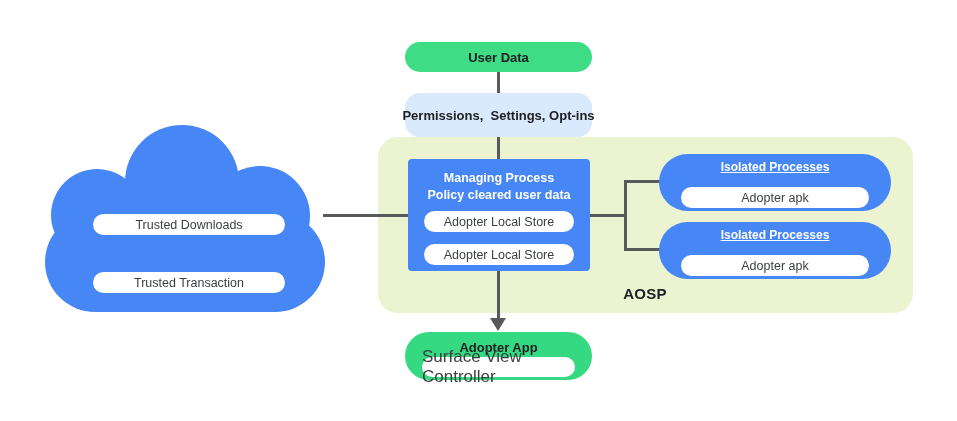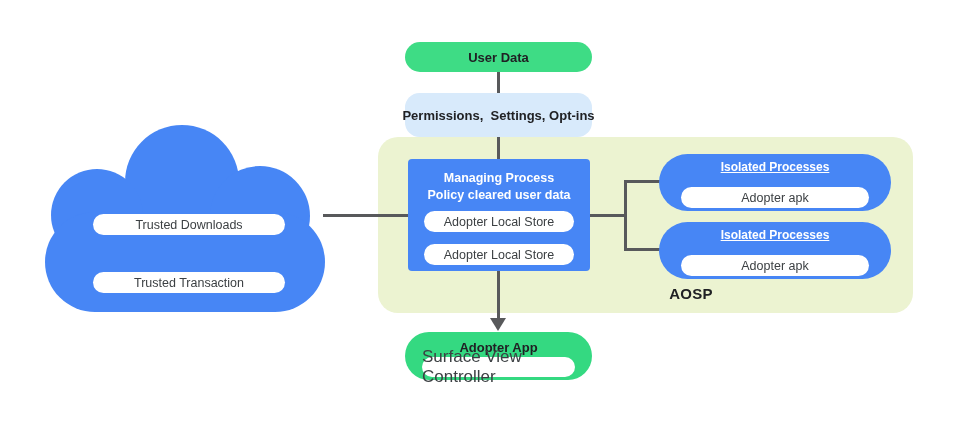--- a/index.html
+++ b/index.html
@@ -62,21 +62,21 @@
   }
 
   
   .aosp-box {
     left: 378px; top: 137px; width: 535px; height: 176px;
     background: var(--aosp_bg); border-radius: 20px;
   }
   .aosp-label {
     left: 378px; top: 285px; width: 534px;
     text-align: center; font-size: 15px; font-weight: bold;
-    color: var(--text_dark); letter-spacing: .3px; margin-left: 46px;
+    color: var(--text_dark); letter-spacing: .3px;
   }
 
   
   .managing-box {
     left: 408px; top: 159px; width: 182px; height: 112px;
     background: var(--blue); border-radius: 4px;
   }
   .managing-title {
     position: absolute; top: 11px; left: 0; width: 100%;
     text-align: center; color: var(--white);

